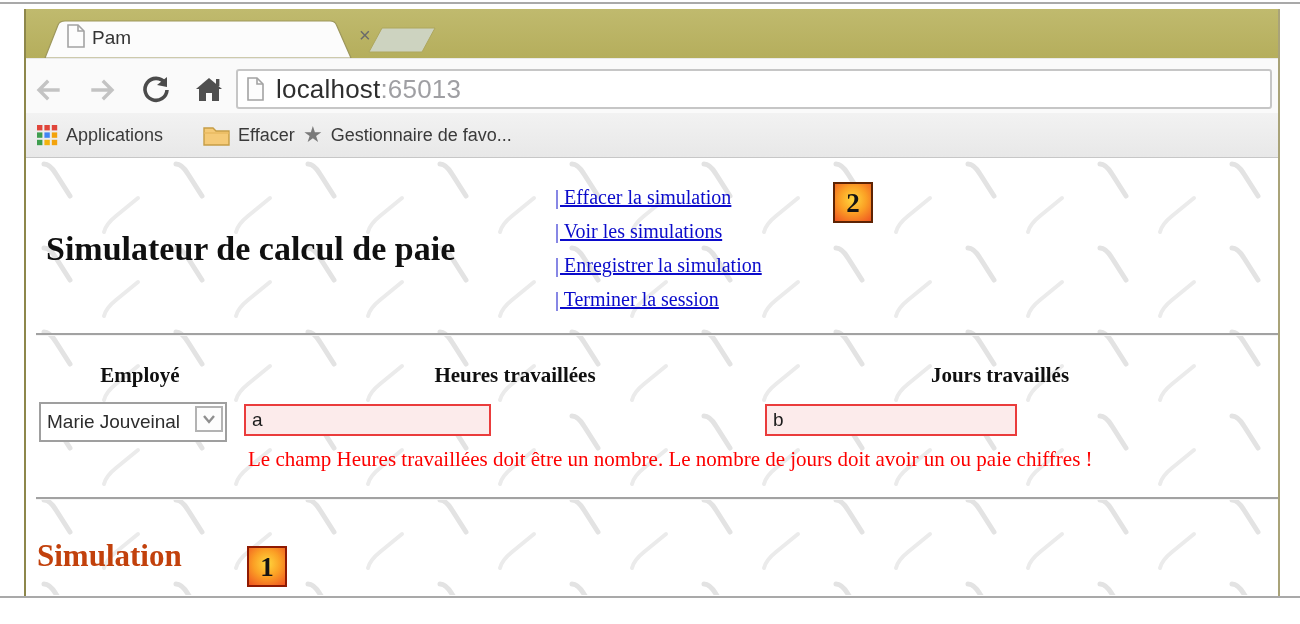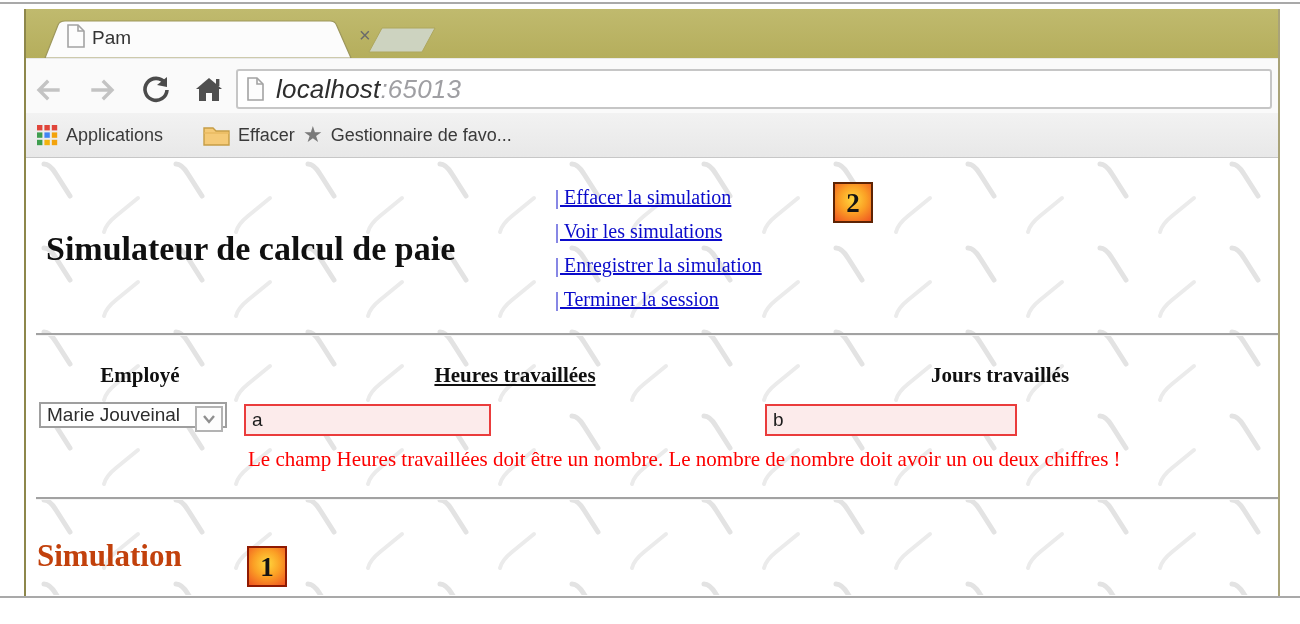--- a/index.html
+++ b/index.html
@@ -24,21 +24,21 @@
   #tab-favicon { left:39px; top:14px; }
 
   
   #toolbar { left:0; top:49px; width:1252px; height:55px; background:#fafafa;
              border-top:1px solid #e9e9e9; }
   .navbtn { top:16px; width:30px; height:30px; }
   #btn-back { left:7px; } #btn-fwd { left:62px; }
   #btn-refresh { left:115px; } #btn-home { left:168px; }
   #omnibox { left:210px; top:10px; width:1036px; height:40px; background:#fff;
              border:2px solid #c6c6c6; border-radius:3px;
-             display:flex; align-items:center;font-style:italic; }
+             display:flex; align-items:center; }
   #omnibox svg { margin-left:8px; }
   #url { margin-left:10px; font-size:26px; letter-spacing:0.2px; }
   #url .host { color:#2e2e2e; } #url .port { color:#9f9fa3; }
 
   
   #bookmarks { left:0; top:104px; width:1252px; height:45px;
                background:linear-gradient(#f2f2f2,#e8e8e8);
                border-bottom:1px solid #c7c7c7; }
   .bm { position:absolute; top:0; height:44px; display:flex; align-items:center;
         color:#3a3a3a; font-size:18px; }
@@ -64,23 +64,23 @@
                color:#141414; line-height:38px; }
   #badge-2 { left:807px; top:24px; }
   #badge-1 { left:221px; top:388px; border-color:#8f1a02; }
 
   .rule { left:10px; width:1242px; height:0; border-top:2px solid #a2a2a2;
           border-bottom:1px solid #f4f4f4; }
   #rule-1 { top:175px; } #rule-2 { top:339px; }
 
   .col-head { top:205px; width:300px; text-align:center; font-size:21px;
               font-weight:bold; color:#101010; }
-  #head-emp { left:-36px; } #head-hours { left:339px;text-decoration:underline; } #head-days { left:824px; }
-
-  #employee-select { left:13px; top:244px; width:188px; height:26px; background:#fff;
+  #head-emp { left:-36px; } #head-hours { left:339px; } #head-days { left:824px; }
+
+  #employee-select { left:13px; top:244px; width:188px; height:40px; background:#fff;
                      border:2px solid #9f9f9f; display:flex; align-items:center;text-align:center; }
   #employee-select .val { margin-left:6px; font-size:19px; color:#2d2d2d; white-space:nowrap; }
   #employee-select .arrow { position:absolute; right:2px; top:2px; width:28px; height:26px;
                             background:#fdfdfd; border:2px solid #b3b3b3;
                             display:flex; align-items:center; justify-content:center; }
 
   .err-input { top:246px; height:32px; background:#fcebeb; border:2px solid #ea3c3c;
                font-size:19px; color:#1c1c1c; padding-left:6px;
                font-family:"Liberation Sans", sans-serif; }
   #input-hours { left:218px; width:247px; }
@@ -207,21 +207,21 @@
         <span class="arrow">
           <svg width="14" height="10" viewBox="0 0 14 10">
             <path d="M2 2 L7 8 L12 2" fill="none" stroke="#8f8f8f" stroke-width="2.4"></path>
           </svg>
         </span>
       </div>
 
       <input class="abs err-input" id="input-hours" value="a" style="">
       <input class="abs err-input" id="input-days" value="b" style="">
 
-      <div class="abs serif" id="error-msg">Le champ Heures travaillées doit être un nombre. Le nombre de nombre doit avoir un ou deux chiffres !</div>
+      <div class="abs serif" id="error-msg">Le champ Heures travaillées doit être un nombre. Le nombre de jours doit avoir un ou paie chiffres !</div>
 
       <div class="abs rule" id="rule-2"></div>
 
       <h2 class="abs serif" id="section-heading">Simulation</h2>
 
       <div class="abs num-badge" id="badge-1">1</div>
     </div>
   </div>
 </div>
 

